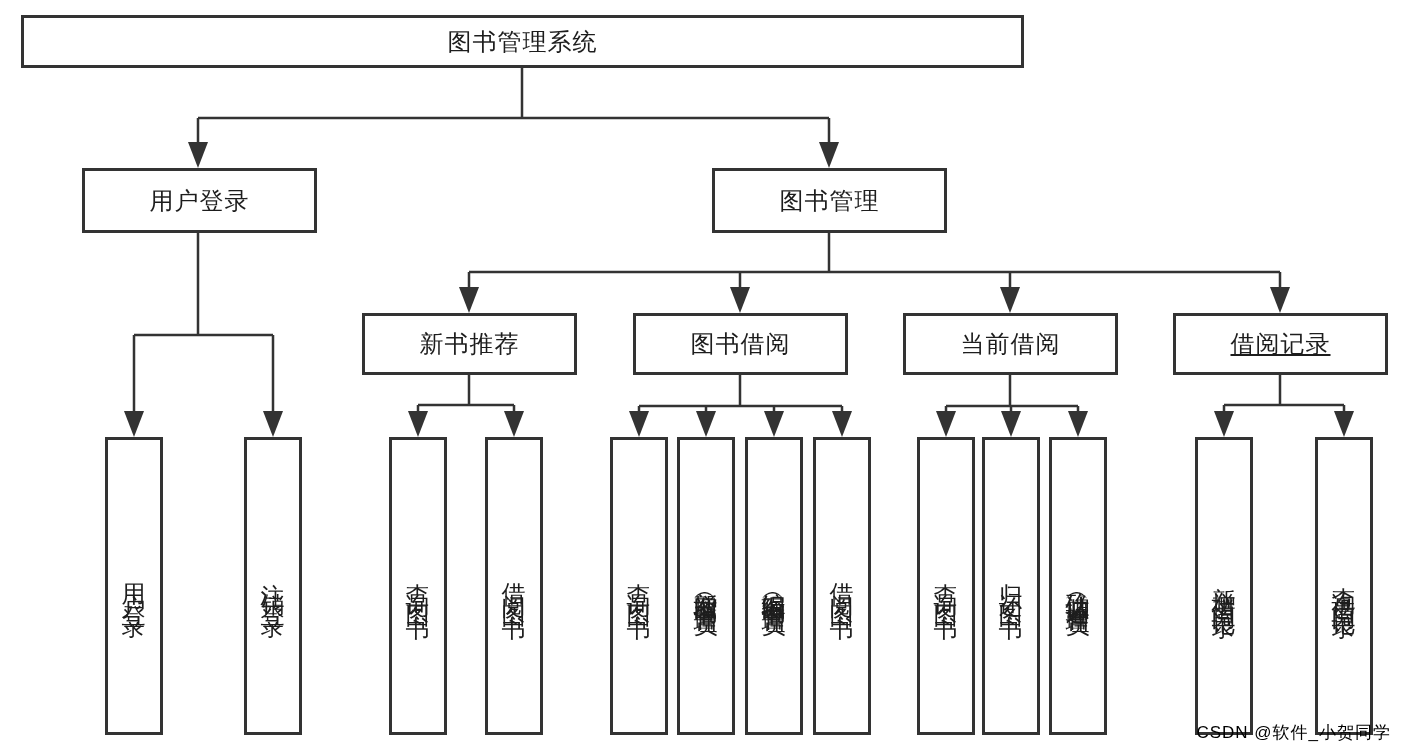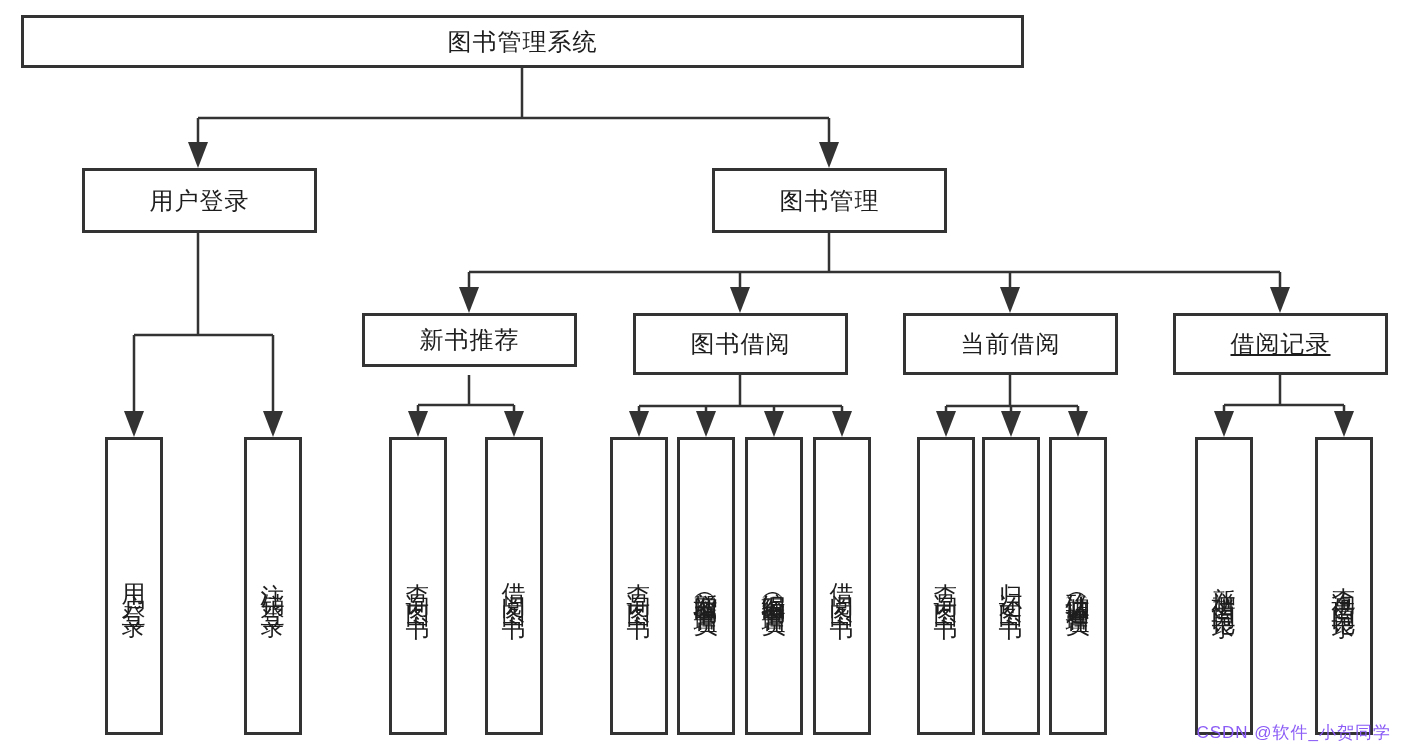--- a/index.html
+++ b/index.html
@@ -35,37 +35,37 @@
   .loose span{letter-spacing:11px;}
   .med   span{letter-spacing:6px;}
   .tight span{letter-spacing:3px;}
 
   
   .n-root{left:21px;top:15px;width:1003px;height:53px;}
   
   .n-user{left:82px;top:168px;width:235px;height:65px;}
   .n-mgmt{left:712px;top:168px;width:235px;height:65px;}
   
-  .n-g0{left:362px;top:313px;width:215px;height:54px;}
+  .n-g0{left:362px;top:313px;width:215px;height:62px;}
   .n-g1{left:633px;top:313px;width:215px;height:62px;}
   .n-g2{left:903px;top:313px;width:215px;height:62px;}
   .n-g3{left:1173px;top:313px;width:215px;height:62px;text-decoration:underline;}
   
   .leaf{top:437px;width:58px;height:298px;}
   .l-ul{left:105px;} .l-lo{left:244px;}
   .l-nq{left:389px;} .l-nb{left:485px;}
   .l-bq{left:610px;} .l-ba{left:677px;} .l-be{left:745px;} .l-bb{left:813px;}
   .l-cq{left:917px;} .l-cr{left:982px;} .l-cc{left:1049px;}
   .l-ra{left:1195px;} .l-rq{left:1315px;}
 
   .watermark{
     position:absolute;
     right:14px;bottom:3px;
     font-size:17px;
-    color:#8b5cf6;
+    color:#000000;
     letter-spacing:1px;
     white-space:nowrap;
     margin-left:9px;
   }
 </style>
 </head>
 <body>
 
 <div class="stage">
 

